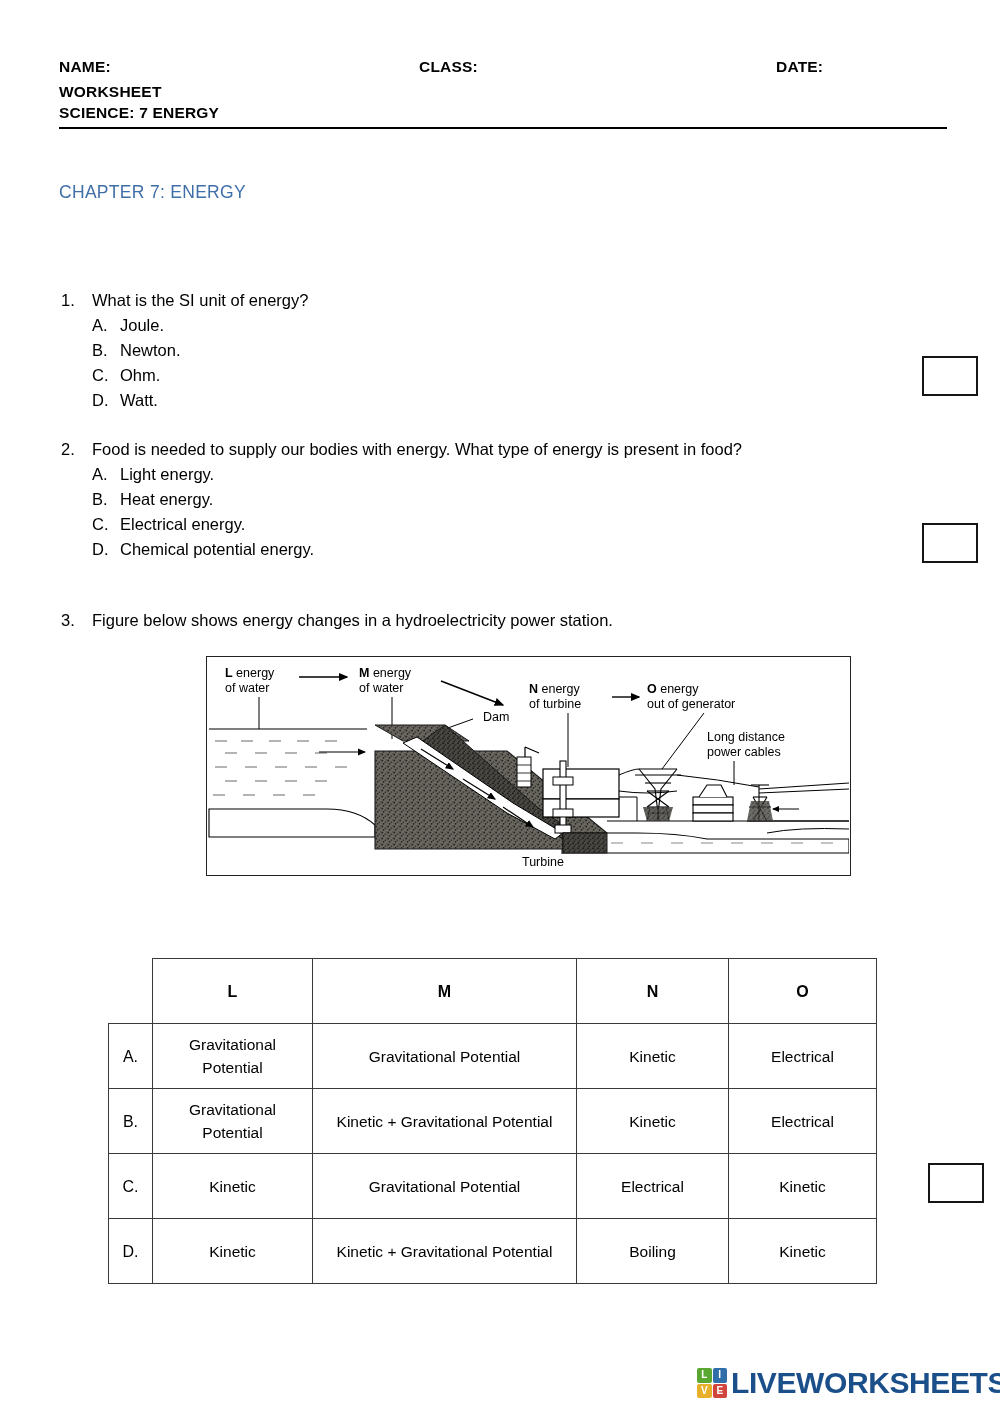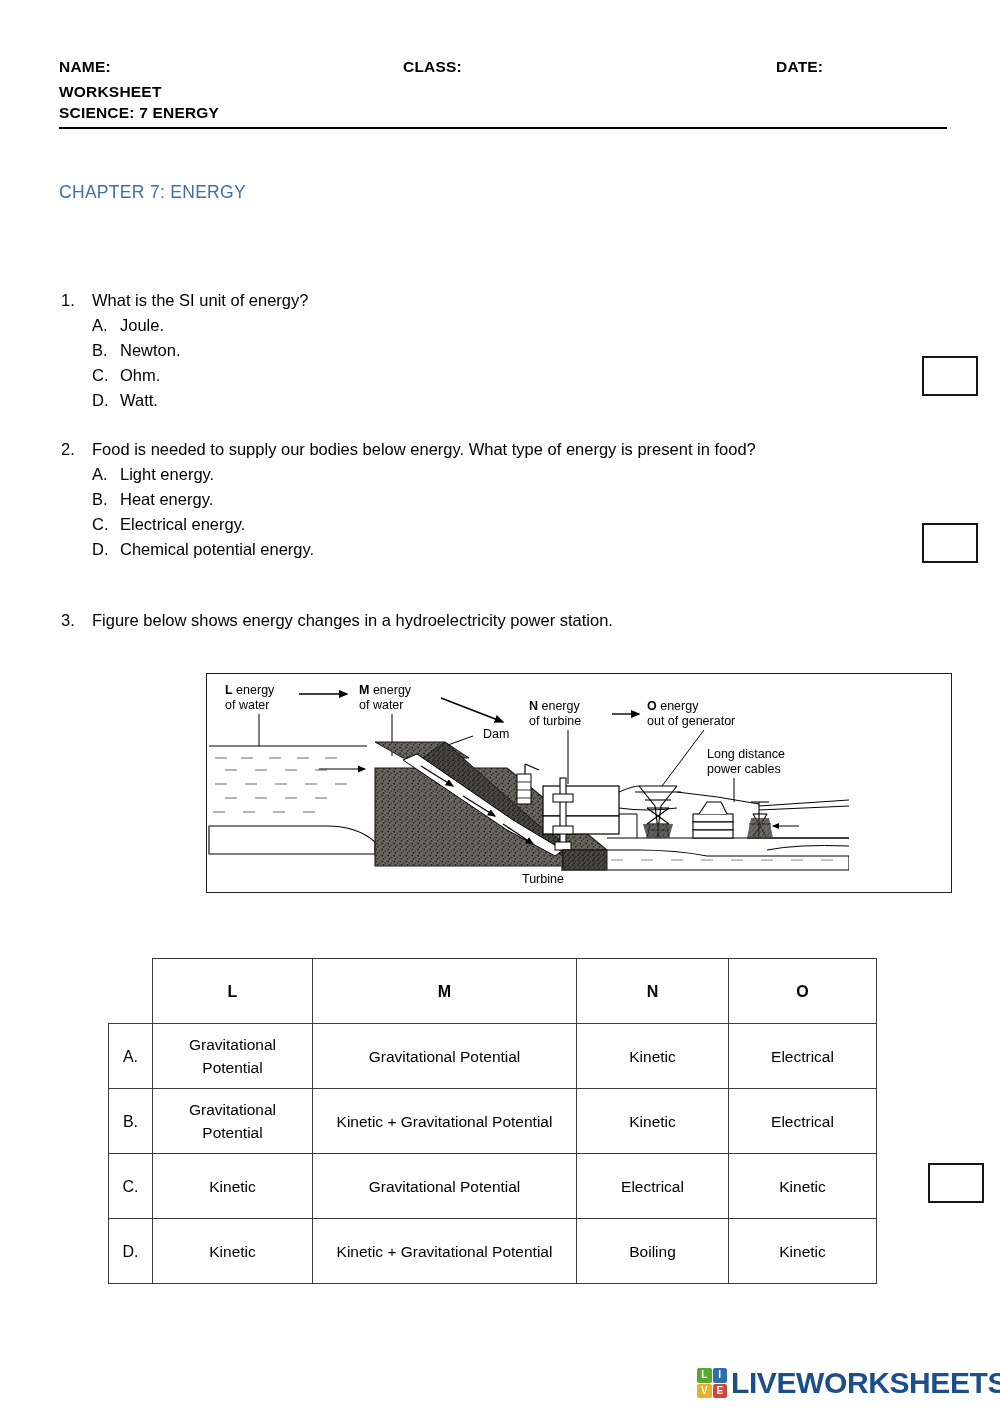--- a/index.html
+++ b/index.html
@@ -31,21 +31,21 @@
     width: 888px;
   }
   .header-row {
     position: relative;
     height: 23px;
     font-weight: bold;
     font-size: 15.5px;
     letter-spacing: .2px;
   }
   .hdr-name  { position: absolute; left: 0px;   top: 0; }
-  .hdr-class { position: absolute; left: 344px; top: 0; text-align: center; }
+  .hdr-class { position: absolute; left: 360px; top: 0; text-align: center; }
   .hdr-date  { position: absolute; left: 717px; top: 0; }
 
   .hdr-worksheet {
     font-weight: bold;
     font-size: 15.5px;
     line-height: 21px;
     letter-spacing: .2px;
   }
   .hdr-subject {
     font-weight: bold;
@@ -128,27 +128,26 @@
   }
   #ans1 { left: 922px; top: 356px; }
   #ans2 { left: 922px; top: 523px; }
   #ans3 { left: 928px; top: 1163px; }
 
   
   .figure {
     position: absolute;
     left: 206px;
     top: 656px;
-    width: 746px;
+    width: 645px;
     height: 220px;
     border: 1.6px solid #222;
     background: #ffffff;
     box-sizing: border-box;
     overflow: hidden;
-    margin-top: 17px;
   }
   .figure svg { display: block; }
 
   
   .instruction {
     position: absolute;
     left: 92px;
     top: 911px;
     font-size: 16.5px;
   }
@@ -265,21 +264,21 @@
       <div class="option">
         <span class="opt-letter">D.</span>
         <span class="opt-text">Watt.</span>
       </div>
     </div>
   </div>
 
   <div class="question" id="q2">
     <div class="q-head">
       <span class="q-num">2.</span>
-      <span class="q-text">Food is needed to supply our bodies below energy. What type of energy is present in food?</span>
+      <span class="q-text">Food is needed to supply our bodies with energy. What type of energy is present in food?</span>
     </div>
     <div class="options">
       <div class="option">
         <span class="opt-letter">A.</span>
         <span class="opt-text">Light energy.</span>
       </div>
       <div class="option">
         <span class="opt-letter">B.</span>
         <span class="opt-text">Heat energy.</span>
       </div>

